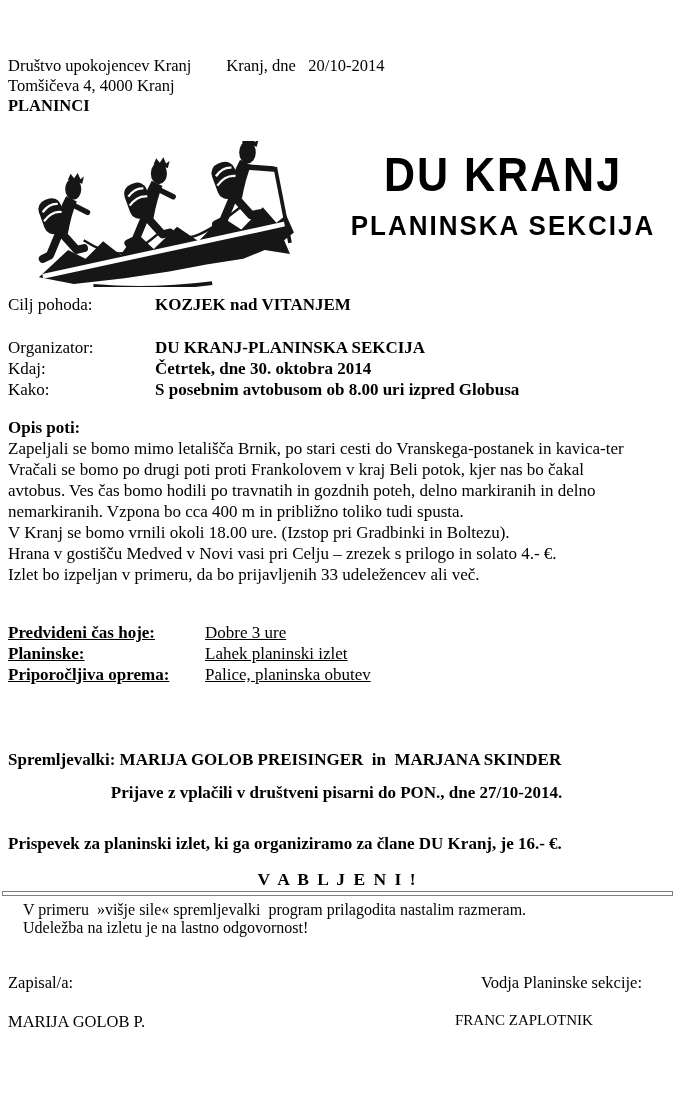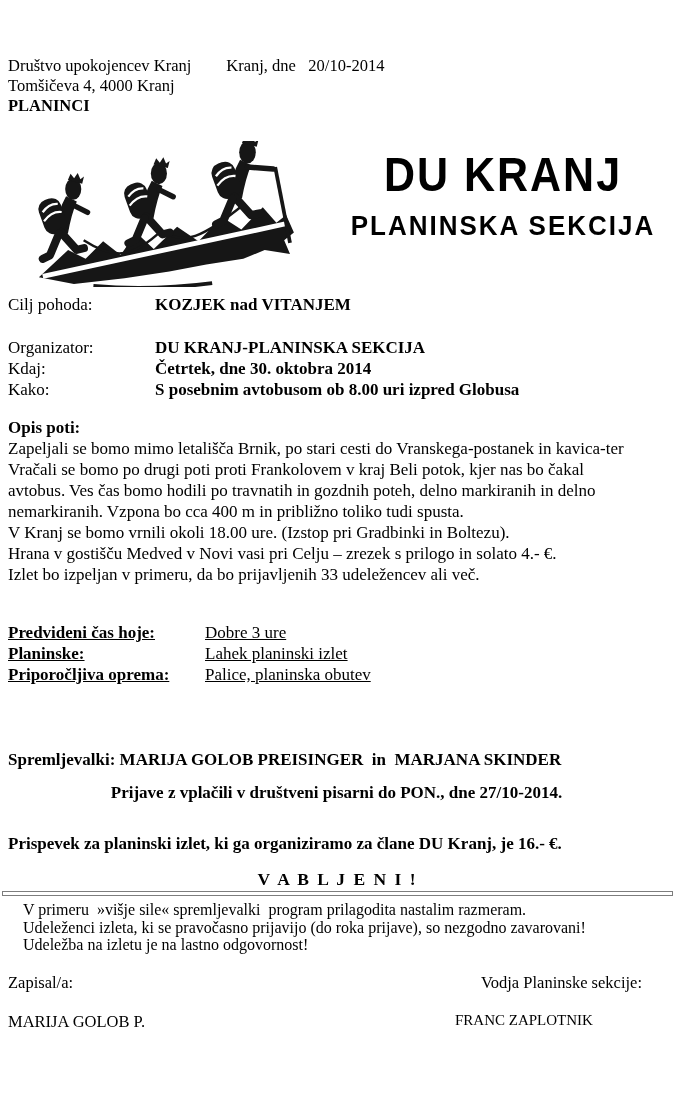--- a/index.html
+++ b/index.html
@@ -199,20 +199,19 @@
 <div class="abs bold-line spremljevalki body-text t">Spremljevalki: MARIJA GOLOB PREISINGER  in  MARJANA SKINDER</div>
 <div class="abs bold-line prijave body-text t">Prijave z vplačili v društveni pisarni do PON., dne 27/10-2014.</div>
 <div class="abs bold-line prispevek body-text t">Prispevek za planinski izlet, ki ga organiziramo za člane DU Kranj, je 16.- €.</div>
 
 <div class="abs vabljeni t">V A B L J E N I !</div>
 
 <div class="abs rule"></div>
 
 <div class="abs fine-print">
   <div class="t">V primeru  »višje sile« spremljevalki  program prilagodita nastalim razmeram.</div>
-  <div class="t">Udeleženci izleta, ki se pravočasno prijavijo (do roka prijave), so nezgodno zavarovani!</div>
   <div class="t">Udeležba na izletu je na lastno odgovornost!</div>
 </div>
 
 <div class="abs sig-role-left t">Zapisal/a:</div>
 <div class="abs sig-name-left t">MARIJA GOLOB P.</div>
 <div class="abs sig-role-right t">Vodja Planinske sekcije:</div>
 <div class="abs sig-name-right t">FRANC ZAPLOTNIK</div>
 
 </body></html>

